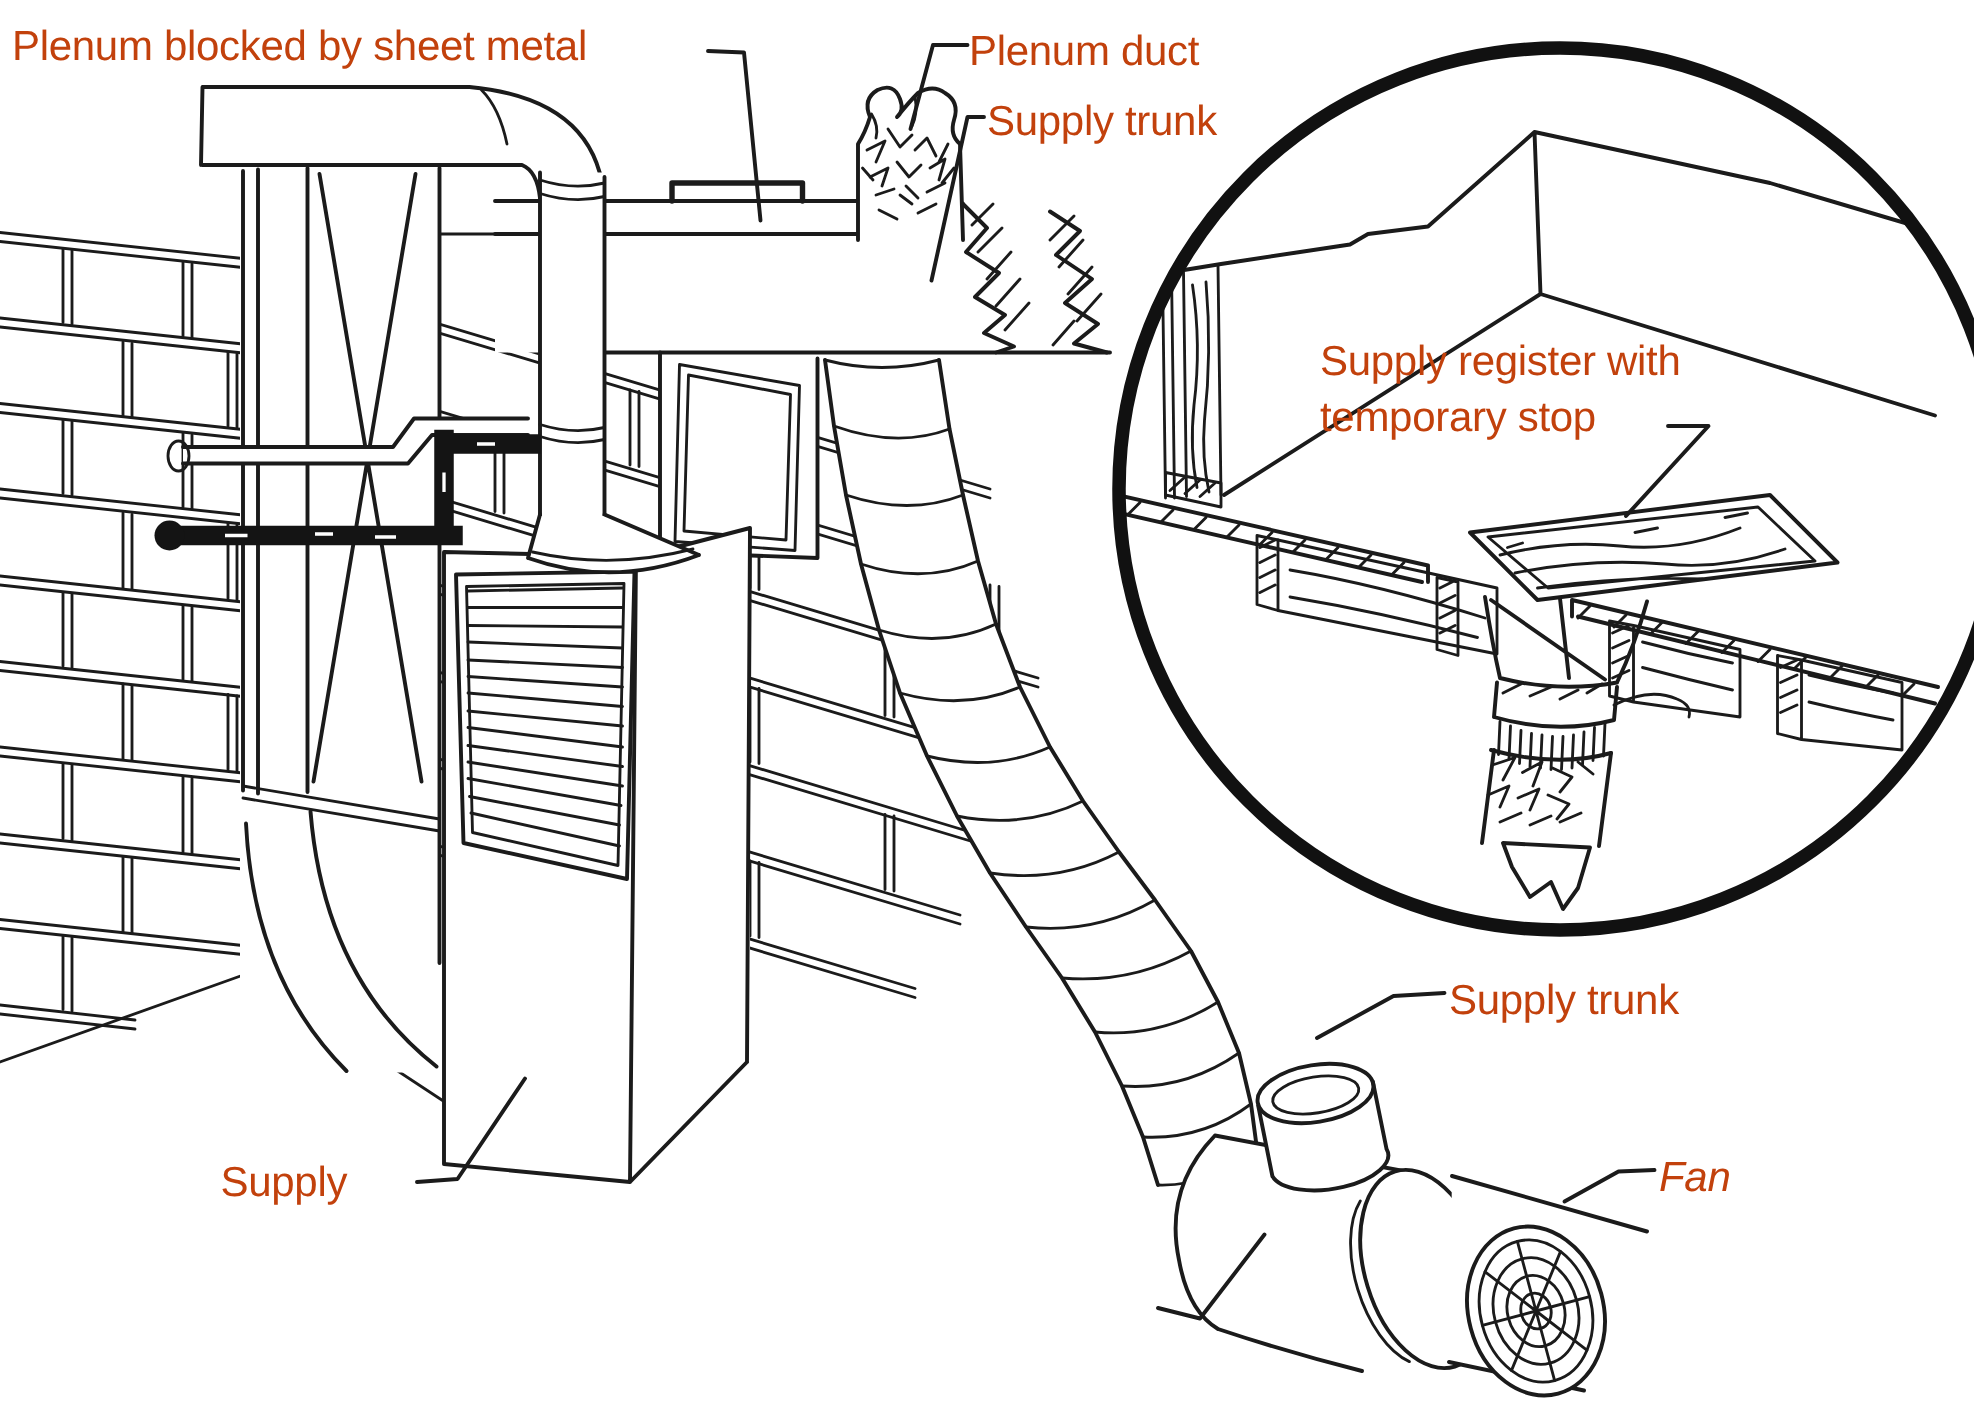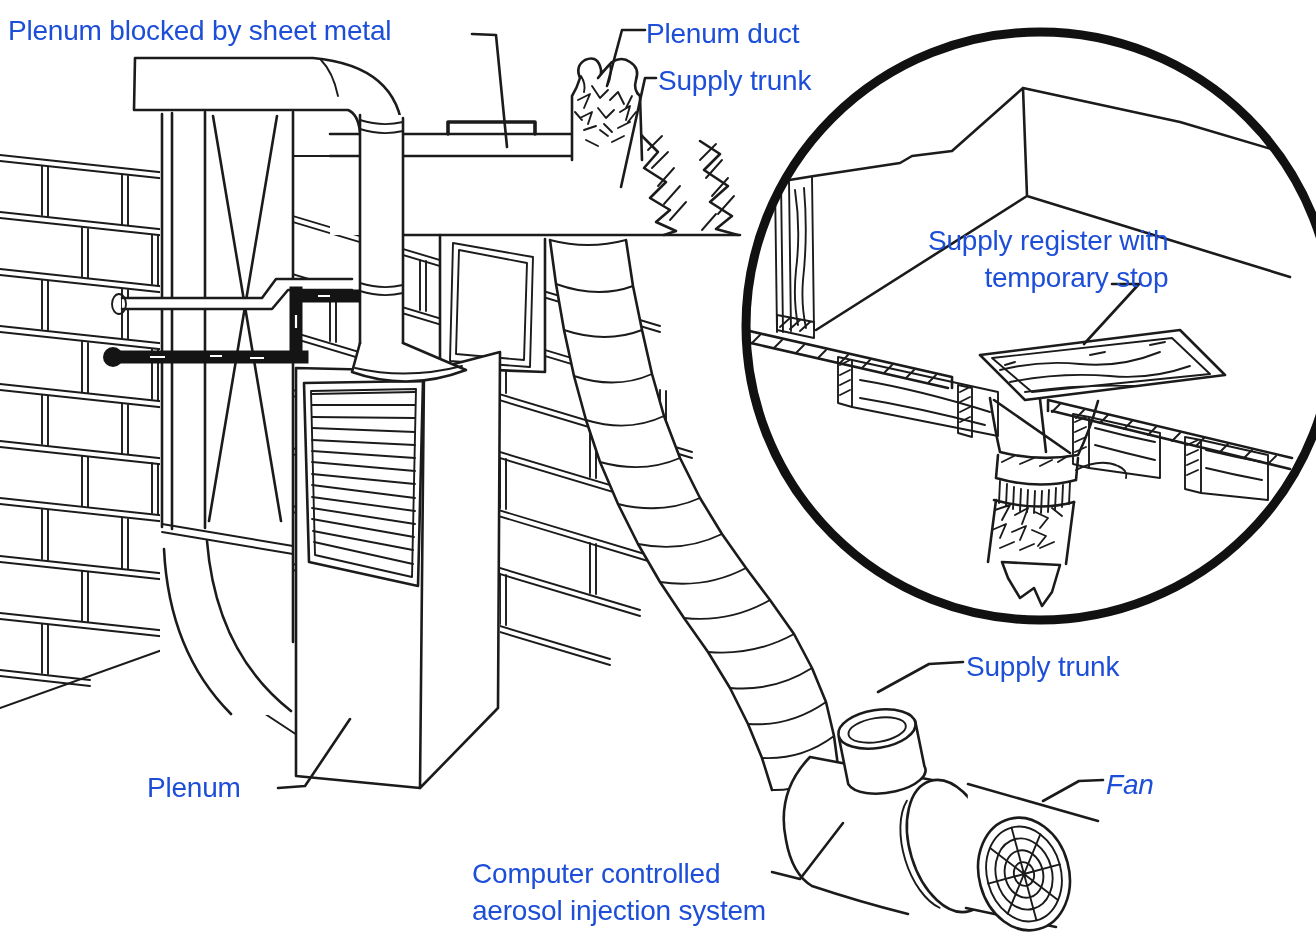--- a/index.html
+++ b/index.html
@@ -6,21 +6,21 @@
   #stage{position:relative;width:1316px;height:942px;background:#fff;overflow:hidden;
          font-family:"Liberation Sans", sans-serif;}
   svg{position:absolute;left:0;top:0;}
   .ink{fill:none;stroke:#1b1b1b;stroke-width:2.6;stroke-linecap:round;stroke-linejoin:round;}
   .thin{stroke-width:1.9;}
   .thick{stroke-width:3.6;}
   .blk{stroke:#141414;stroke-width:13;fill:none;stroke-linecap:square;}
   .wht{fill:#ffffff;stroke:none;}
   .spk{stroke:#ffffff;stroke-width:2.2;fill:none;}
   .ring{fill:none;stroke:#111;stroke-width:9;}
-  .lbl{position:absolute;font-size:28px;line-height:37px;color:#1d4ed8;
+  .lbl{position:absolute;font-size:28px;line-height:37px;color:#c2410c;
        white-space:pre-line;letter-spacing:-0.2px;}
 </style>
 </head>
 <body>
 
 <div id="stage">
 <svg width="1316" height="942" viewBox="0 0 1316 942">
 
   <g class="ink thin">
 
@@ -247,20 +247,18 @@
     <path d="M963,662 L929,664 L878,692"></path>
     <path d="M1103,780 L1079,781 L1043,801"></path>
     <path d="M278,788 L305,786 L350,719"></path>
     <path d="M772,872 L800,879 L843,823"></path>
   </g>
 </svg>
 
   <div class="lbl" style="left:8px;top:12px;">Plenum blocked by sheet metal</div>
   <div class="lbl" style="left:646px;top:15px;">Plenum duct</div>
   <div class="lbl" style="left:658px;top:62px;">Supply trunk</div>
-  <div class="lbl" style="left:928px;top:222px;text-align:right;">Supply register with
+  <div class="lbl" style="left:880px;top:222px;">Supply register with
 temporary stop</div>
   <div class="lbl" style="left:966px;top:648px;">Supply trunk</div>
   <div class="lbl" style="left:1106px;top:766px;font-style:italic;">Fan</div>
-  <div class="lbl" style="left:147px;top:769px;">Plenum</div>
-  <div class="lbl" style="left:472px;top:855px;">Computer controlled
-aerosol injection system</div>
+  <div class="lbl" style="left:147px;top:769px;">Supply</div>
 </div>
 
 </body></html>

